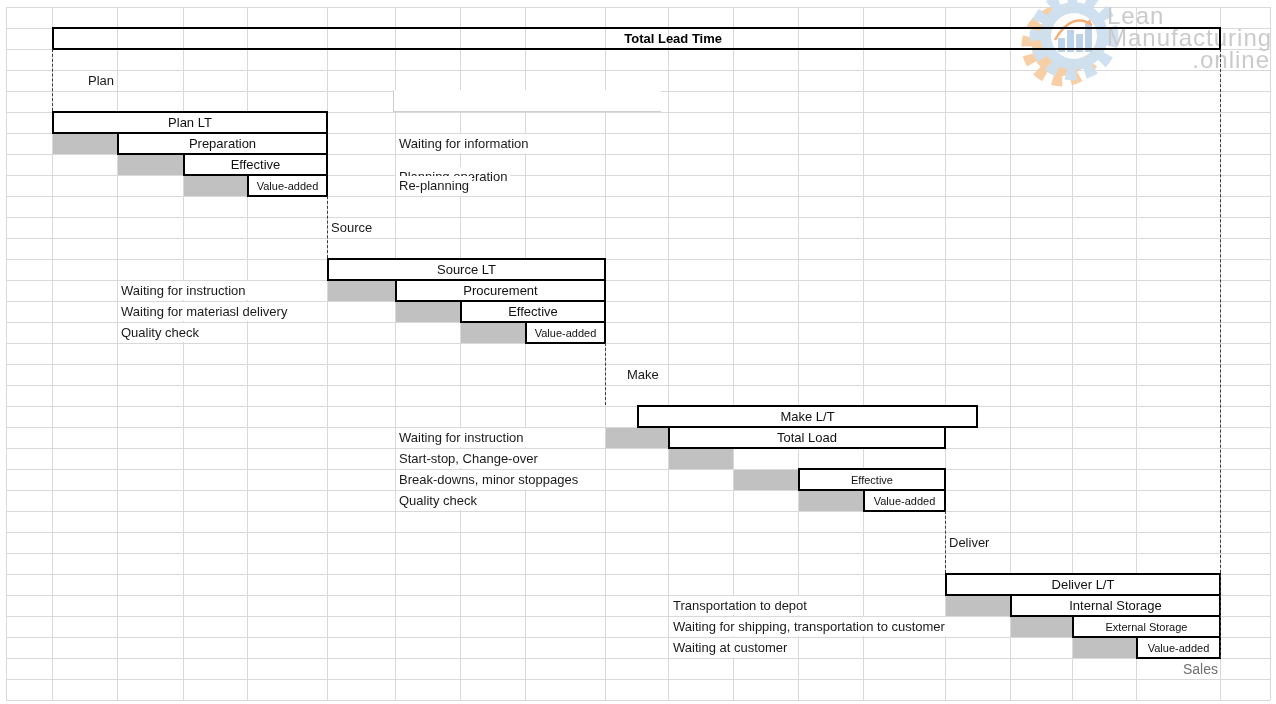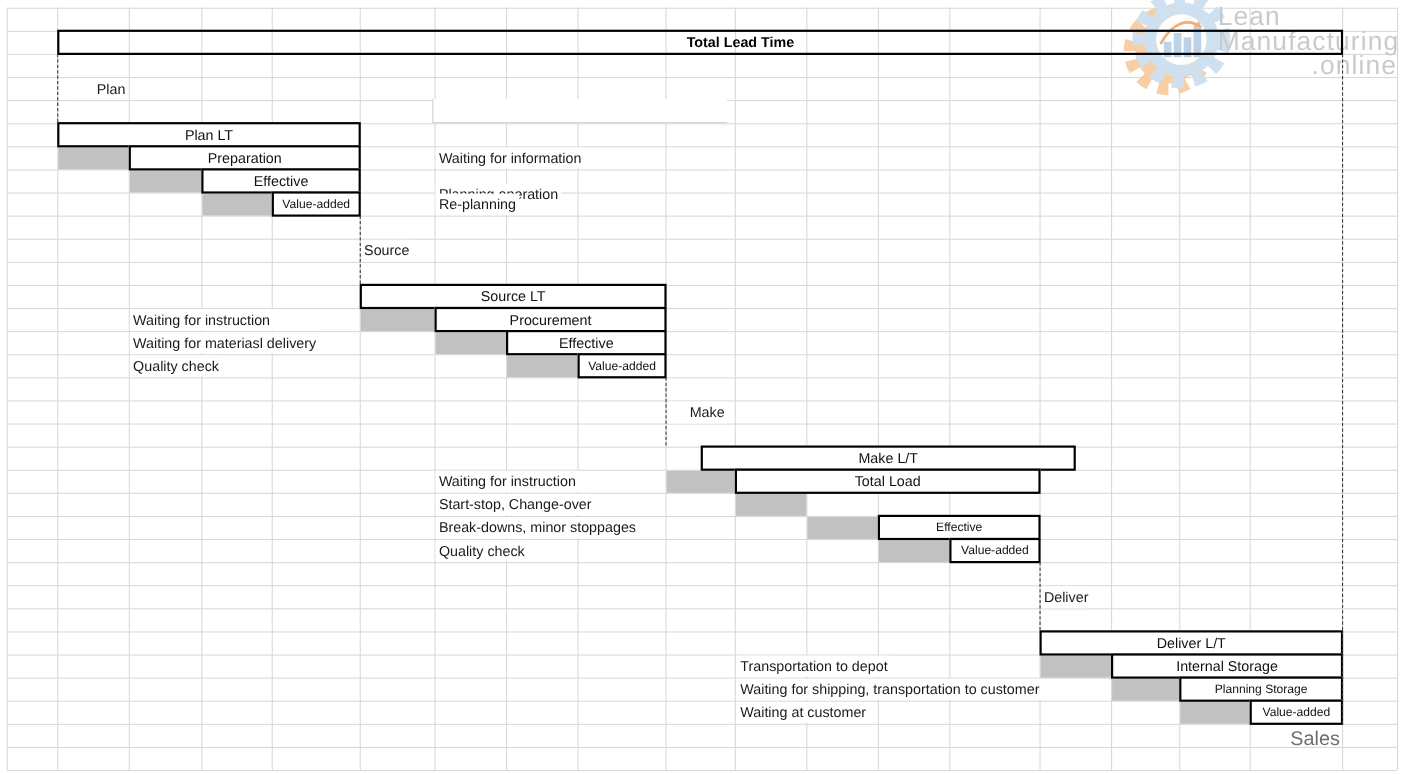--- a/index.html
+++ b/index.html
@@ -13,21 +13,21 @@
        font-size:13px;color:#111;white-space:nowrap;}
   .bar.small{font-size:11px;}
   .bar.hollow{background:transparent;font-weight:bold;}
   .titletext{position:absolute;font-size:13px;font-weight:bold;color:#000;text-align:center;white-space:nowrap;}
   .gray{position:absolute;background:#c1c1c1;}
   .note{position:absolute;background:#fff;padding:0 3px;font-size:13px;color:#1a1a1a;
         line-height:19px;height:19px;white-space:nowrap;}
   .marker{position:absolute;background:#fff;padding:0 2px;font-size:13px;color:#1a1a1a;
           line-height:20px;height:20px;white-space:nowrap;}
   .vdash{position:absolute;width:0;border-left:1px dashed #3c3c3c;}
-  .sales{position:absolute;font-size:18px;color:#6e6e6e;text-align:right;white-space:nowrap;}
+  .sales{position:absolute;font-size:14px;color:#6e6e6e;text-align:right;white-space:nowrap;}
   #logo{position:absolute;left:1014px;top:0;width:262px;height:90px;}
   .logo-line{position:absolute;color:#cacaca;font-size:24px;letter-spacing:1px;white-space:nowrap;}
 </style>
 </head>
 <body>
 
 <div id="diagram">
 
   <div class="layer" id="grid-layer">
       <div class="gline" style="left: 6px; top: 7px; width: 1px; height: 693px;"></div>
@@ -152,21 +152,21 @@
       <div class="note" style="left: 396px; top: 449px;">Start-stop, Change-over</div>
       <div class="note" style="left: 396px; top: 470px;">Break-downs, minor stoppages</div>
       <div class="note" style="left: 396px; top: 491px;">Quality check</div>
       <div class="vdash" style="left: 605px; top: 343px; height: 62px;"></div>
       <div class="marker" style="left: 607px; top: 365px; padding-left: 20px;">Make</div>
       <div class="gray" style="left: 946px; top: 596px; width: 64px; height: 20px;"></div>
       <div class="gray" style="left: 1011px; top: 617px; width: 61px; height: 20px;"></div>
       <div class="gray" style="left: 1073px; top: 638px; width: 63px; height: 20px;"></div>
       <div class="bar" style="left: 945px; top: 573px; width: 276px; height: 23px;">Deliver L/T</div>
       <div class="bar" style="left: 1010px; top: 594px; width: 211px; height: 23px;">Internal Storage</div>
-      <div class="bar small" style="left: 1072px; top: 615px; width: 149px; height: 23px;">Planning Storage</div>
+      <div class="bar small" style="left: 1072px; top: 615px; width: 149px; height: 23px;">External Storage</div>
       <div class="bar small" style="left: 1136px; top: 636px; width: 85px; height: 23px;">Value-added</div>
       <div class="note" style="left: 670px; top: 596px;">Transportation to depot</div>
       <div class="note" style="left: 670px; top: 617px;">Waiting for shipping, transportation to customer</div>
       <div class="note" style="left: 670px; top: 638px;">Waiting at customer</div>
       <div class="vdash" style="left: 945px; top: 511px; height: 62px;"></div>
       <div class="marker" style="left: 947px; top: 533px;">Deliver</div>
       <div class="vdash" style="left: 1220px; top: 49px; height: 609px;"></div>
       <div class="sales" style="left: 1098px; top: 661px; width: 120px;">Sales</div>
     </div>
 

